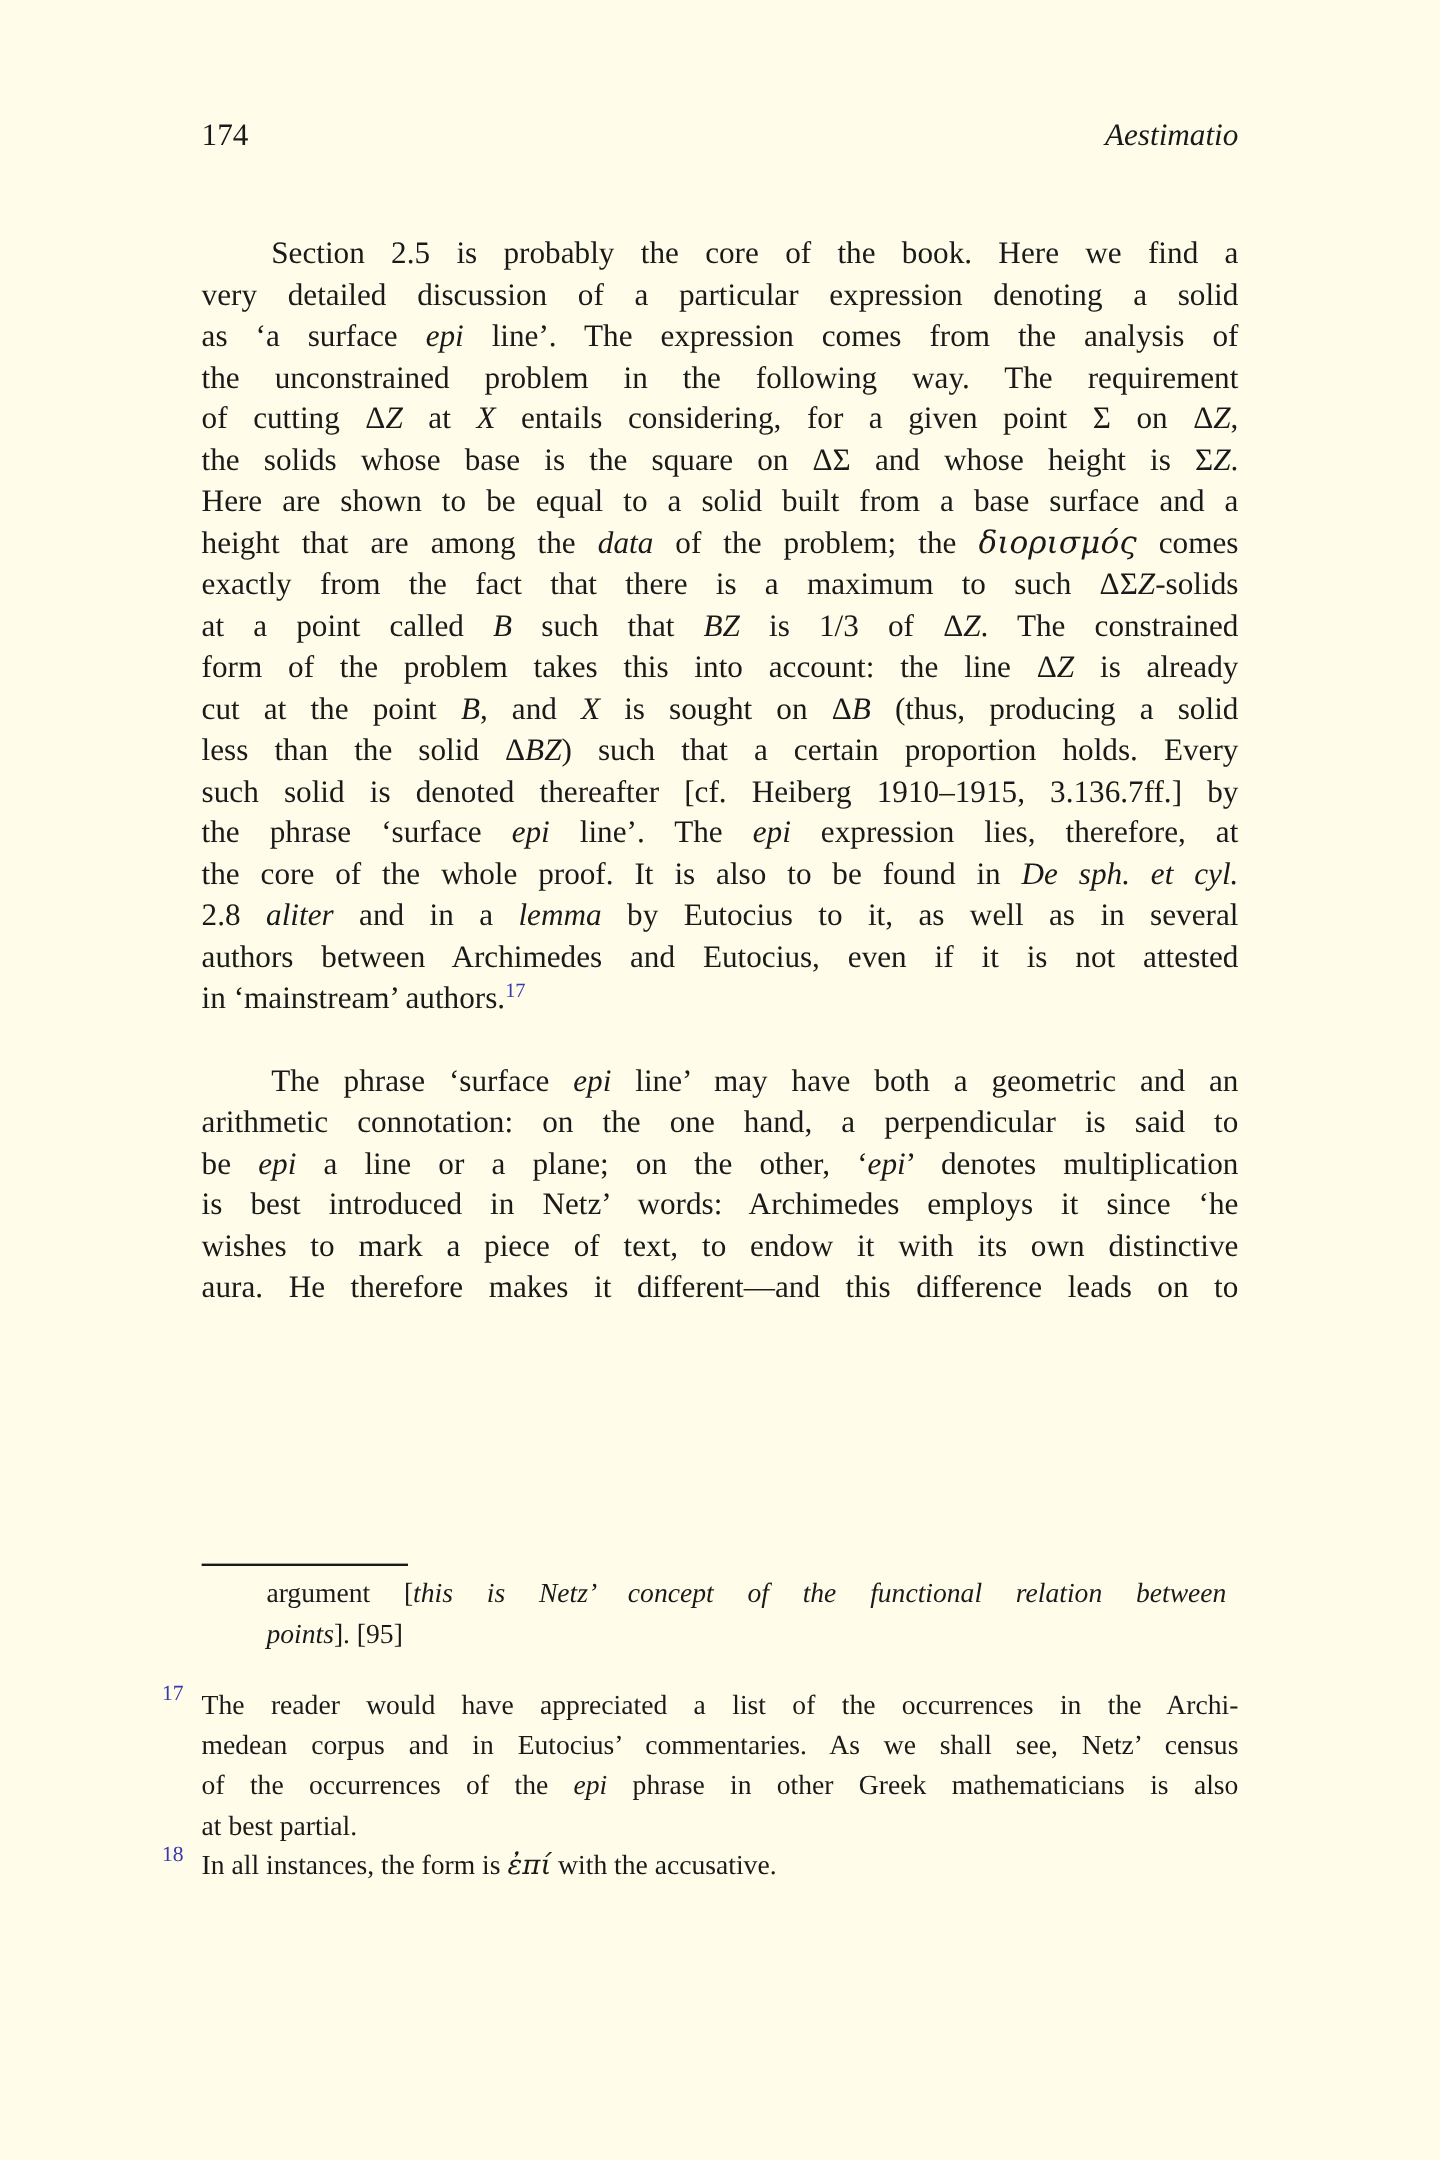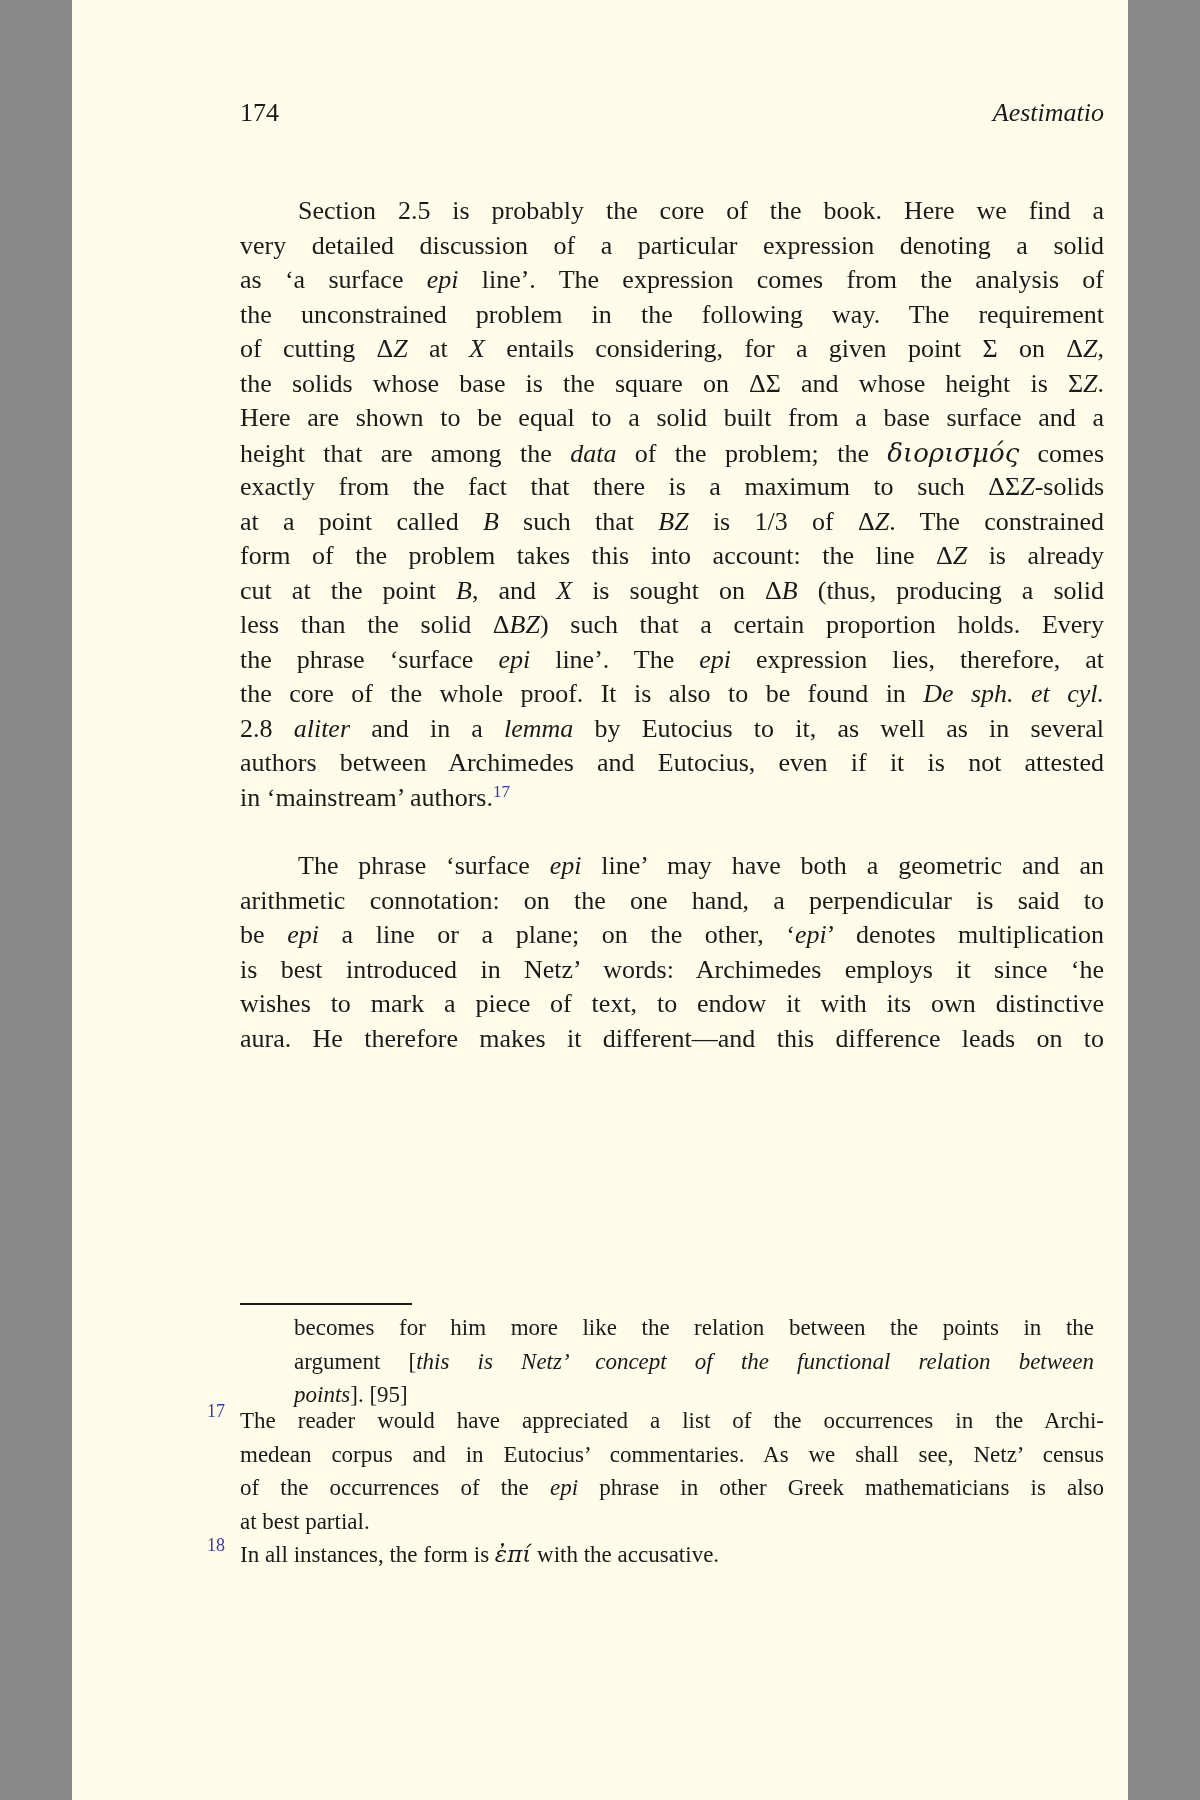--- a/index.html
+++ b/index.html
@@ -1,19 +1,19 @@
 <!DOCTYPE html>
 <html><head>
 <meta charset="utf-8">
 <style>
   html,body { margin:0; padding:0; }
   body { background:#888; }
   .page {
     position:relative;
-    width:1056px; height:1800px;
+    width:1200px; height:1800px;
     margin:0 auto;
     background: var(--bg, #FFFDE9);
     color: var(--fg, #1A1A1A);
     font-family: "Liberation Serif", serif;
     overflow:hidden;
   }
   .header {
     position:absolute; left:168px; top:96px; width:864px;
     display:flex; justify-content:space-between;
     font-size:26px; line-height:34px;
@@ -72,40 +72,40 @@
         <div class="line">the unconstrained problem in the following way.  The requirement</div>
         <div class="line">of cutting Δ<span class="it">Z</span> at <span class="it">X</span> entails considering, for a given point Σ on Δ<span class="it">Z</span>,</div>
         <div class="line">the solids whose base is the square on ΔΣ and whose height is Σ<span class="it">Z</span>.</div>
         <div class="line">Here are shown to be equal to a solid built from a base surface and a</div>
         <div class="line">height that are among the <span class="it">data</span> of the problem; the <span class="it gk">διορισμός</span> comes</div>
         <div class="line">exactly from the fact that there is a maximum to such ΔΣ<span class="it">Z</span>-solids</div>
         <div class="line">at a point called <span class="it">B</span> such that <span class="it">BZ</span> is 1/3 of Δ<span class="it">Z</span>.  The constrained</div>
         <div class="line">form of the problem takes this into account: the line Δ<span class="it">Z</span> is already</div>
         <div class="line">cut at the point <span class="it">B</span>, and <span class="it">X</span> is sought on Δ<span class="it">B</span> (thus, producing a solid</div>
         <div class="line">less than the solid Δ<span class="it">BZ</span>) such that a certain proportion holds.  Every</div>
+        <div class="line">such solid is denoted thereafter [cf. Heiberg 1910–1915, 3.136.7ff.] by</div>
         <div class="line">the phrase ‘surface <span class="it">epi</span> line’.  The <span class="it">epi</span> expression lies, therefore, at</div>
         <div class="line">the core of the whole proof.  It is also to be found in <span class="it">De sph. et cyl.</span></div>
         <div class="line">2.8 <span class="it">aliter</span> and in a <span class="it">lemma</span> by Eutocius to it, as well as in several</div>
         <div class="line">authors between Archimedes and Eutocius, even if it is not attested</div>
         <div class="line">in ‘mainstream’ authors.<span class="sup">17</span></div>
       </div>
     <div class="para">
         <div class="line">The phrase ‘surface <span class="it">epi</span> line’ may have both a geometric and an</div>
         <div class="line">arithmetic connotation: on the one hand, a perpendicular is said to</div>
         <div class="line">be <span class="it">epi</span> a line or a plane; on the other, ‘<span class="it">epi</span>’ denotes multiplication</div>
         <div class="line">is best introduced in Netz’ words:  Archimedes employs it since ‘he</div>
         <div class="line">wishes to mark a piece of text, to endow it with its own distinctive</div>
         <div class="line">aura.  He therefore makes it different—and this difference leads on to</div>
       </div>
   </div>
 
   <div class="fnrule"></div>
 
   <div class="fnquote last-left">
-      <div class="line">becomes for him more like the relation between the points in the</div>
       <div class="line">argument [<span class="it">this is Netz’ concept of the functional relation between</span></div>
       <div class="line"><span class="it">points</span>]. [95]</div>
     </div>
 
   <div class="fn fn17">
     <span class="fnmark">17</span>
     <div class="last-left">
         <div class="line">The reader would have appreciated a list of the occurrences in the Archi-</div>
         <div class="line">medean corpus and in Eutocius’ commentaries.  As we shall see, Netz’ census</div>
         <div class="line">of the occurrences of the <span class="it">epi</span> phrase in other Greek mathematicians is also</div>

